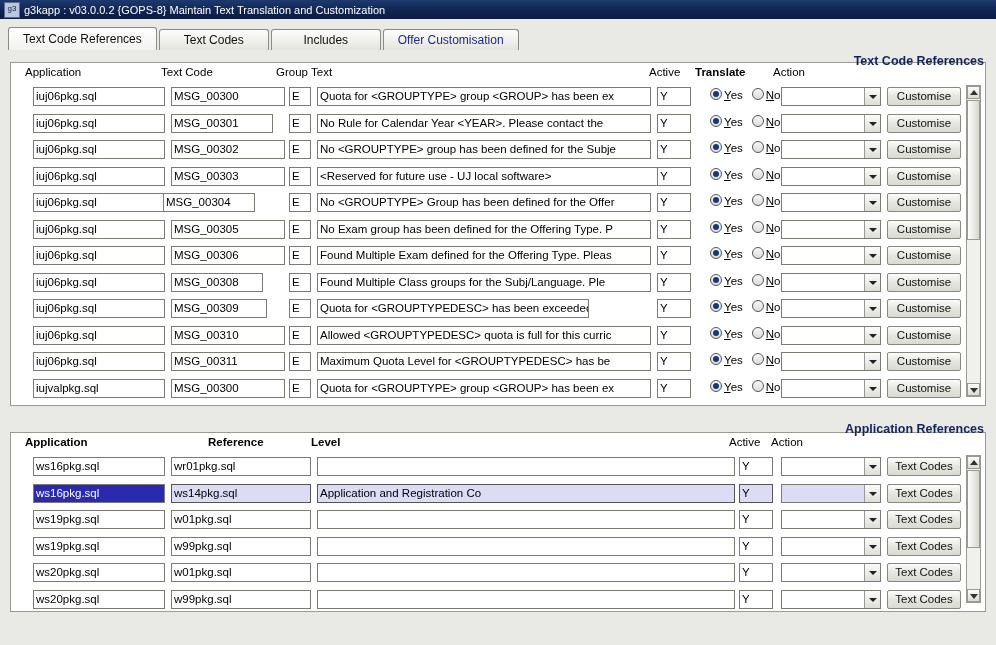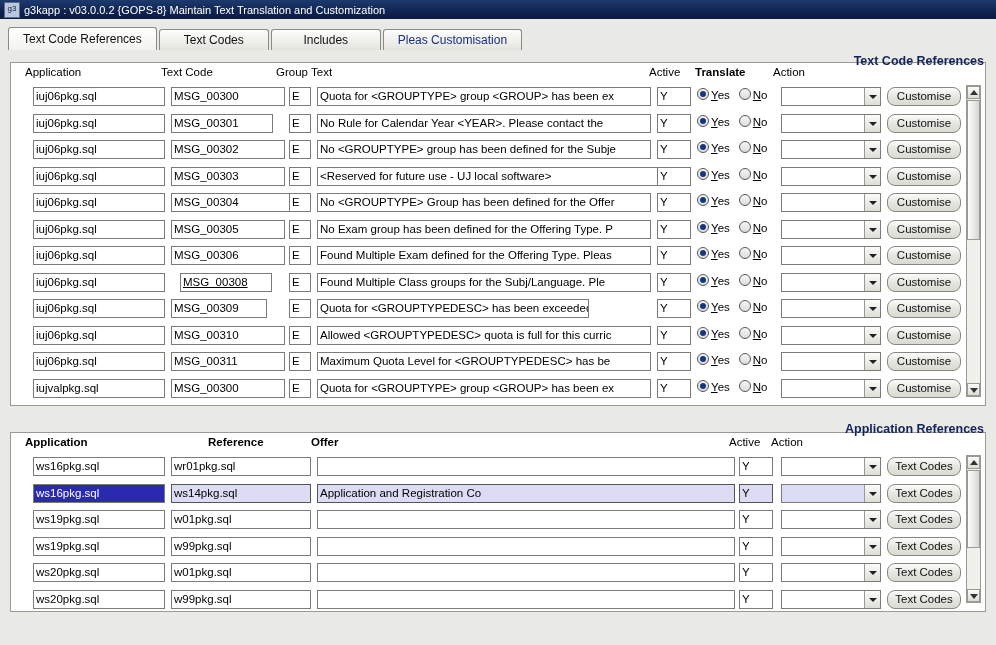--- a/index.html
+++ b/index.html
@@ -149,20 +149,21 @@
   }
   .fld.sel-blue {
     background: #2a2ab0;
     color: #ffffff;
   }
   .radio-grp {
     position: absolute;
     top: 4px;
     font-size: 11.5px;
     white-space: nowrap;
+    margin-left: 13px;
   }
   .radio {
     display: inline-block;
     width: 10px;
     height: 10px;
     border-radius: 50%;
     border: 1px solid #555;
     background: linear-gradient(to bottom, #f6f6f6, #dcdcdc);
     vertical-align: -1px;
     margin-right: 2px;
@@ -209,21 +210,21 @@
     border-right: 4px solid transparent;
     border-top: 4px solid #222;
   }
 
   .btn {
     position: absolute;
     top: 3px;
     height: 19px;
     box-sizing: border-box;
     border: 1px solid #888880;
-    border-radius: 8px;
+    border-radius: 2px;
     background: linear-gradient(to bottom, #fcfcfb 0%, #e6e6e0 50%, #dadad3 100%);
     font-size: 11.5px;
     line-height: 17px;
     text-align: center;
     color: #111;
     white-space: nowrap;
   }
 
   
   .vscroll {
@@ -267,21 +268,21 @@
 
 <div class="titlebar">
   <div class="app-icon">g3</div>
   <div class="title-text">g3kapp : v03.0.0.2 {GOPS-8} Maintain Text Translation and Customization</div>
 </div>
 
 <div class="tabstrip">
   <div class="tab selected">Text Code References</div>
   <div class="tab">Text Codes</div>
   <div class="tab">Includes</div>
-  <div class="tab blue">Pleas Customisation</div>
+  <div class="tab blue">Offer Customisation</div>
 </div>
 
 <div class="panel-title" style="top:54px;">Text Code References</div>
 
 <div class="panel" id="panel-text-codes">
 
   <div class="col-headers">
     <span style="left:14px;">Application</span>
     <span style="left:150px;">Text Code</span>
     <span style="left:265px;">Group</span>
@@ -335,21 +336,21 @@
         <div class="fld" style="left:306px;width:371px;">&lt;Reserved for future use - UJ local software&gt;</div>
         <div class="fld" style="left:646px;width:34px;">Y</div>
         <div class="radio-grp" style="left:686px;"><span class="radio-lbl"><span class="radio on"></span><span class="yes-lbl"><u>Y</u>es</span></span><span class="radio-lbl"><span class="radio"></span><span class="no-lbl"><u>N</u>o</span></span></div>
         <div class="combo" style="left:770px;width:100px;">
           <div class="arrow"></div>
         </div>
         <div class="btn" style="left:876px;width:74px;">Customise</div>
       </div>
       <div class="row">
         <div class="fld" style="left:22px;width:132px;">iuj06pkg.sql</div>
-        <div class="fld" style="left:160px;width:126px;">MSG_00304</div>
+        <div class="fld" style="left:152px;width:92px;">MSG_00304</div>
         <div class="fld" style="left:278px;width:22px;text-align:left;">E</div>
         <div class="fld" style="left:306px;width:334px;">No &lt;GROUPTYPE&gt; Group has been defined for the Offer</div>
         <div class="fld" style="left:646px;width:34px;">Y</div>
         <div class="radio-grp" style="left:686px;"><span class="radio-lbl"><span class="radio on"></span><span class="yes-lbl"><u>Y</u>es</span></span><span class="radio-lbl"><span class="radio"></span><span class="no-lbl"><u>N</u>o</span></span></div>
         <div class="combo" style="left:770px;width:100px;">
           <div class="arrow"></div>
         </div>
         <div class="btn" style="left:876px;width:74px;">Customise</div>
       </div>
       <div class="row">
@@ -371,21 +372,21 @@
         <div class="fld" style="left:306px;width:334px;">Found Multiple Exam defined for the Offering Type. Pleas</div>
         <div class="fld" style="left:646px;width:34px;">Y</div>
         <div class="radio-grp" style="left:686px;"><span class="radio-lbl"><span class="radio on"></span><span class="yes-lbl"><u>Y</u>es</span></span><span class="radio-lbl"><span class="radio"></span><span class="no-lbl"><u>N</u>o</span></span></div>
         <div class="combo" style="left:770px;width:100px;">
           <div class="arrow"></div>
         </div>
         <div class="btn" style="left:876px;width:74px;">Customise</div>
       </div>
       <div class="row">
         <div class="fld" style="left:22px;width:132px;">iuj06pkg.sql</div>
-        <div class="fld" style="left:169px;width:92px;text-decoration:underline;">MSG_00308</div>
+        <div class="fld" style="left:160px;width:92px;">MSG_00308</div>
         <div class="fld" style="left:278px;width:22px;text-align:left;">E</div>
         <div class="fld" style="left:306px;width:334px;">Found Multiple Class groups for the Subj/Language.  Ple</div>
         <div class="fld" style="left:646px;width:34px;">Y</div>
         <div class="radio-grp" style="left:686px;"><span class="radio-lbl"><span class="radio on"></span><span class="yes-lbl"><u>Y</u>es</span></span><span class="radio-lbl"><span class="radio"></span><span class="no-lbl"><u>N</u>o</span></span></div>
         <div class="combo" style="left:770px;width:100px;">
           <div class="arrow"></div>
         </div>
         <div class="btn" style="left:876px;width:74px;">Customise</div>
       </div>
       <div class="row">
@@ -445,21 +446,21 @@
   </div>
 </div>
 
 <div class="panel-title" style="top:422px;">Application References</div>
 
 <div class="panel" id="panel-app-refs">
 
   <div class="col-headers bold-hdr">
     <span style="left:14px;">Application</span>
     <span style="left:150px;padding-left:47px;">Reference</span>
-    <span style="left:300px;">Offer</span>
+    <span style="left:300px;">Level</span>
     <span style="left:718px;font-weight:normal;">Active</span>
     <span style="left:760px;font-weight:normal;">Action</span>
   </div>
 
   <div class="rows" id="ar-rows">
       <div class="row">
         <div class="fld" style="left:22px;width:132px;">ws16pkg.sql</div>
         <div class="fld" style="left:160px;width:140px;">wr01pkg.sql</div>
         <div class="fld" style="left:306px;width:418px;"></div>
         <div class="fld" style="left:728px;width:34px;">Y</div>

